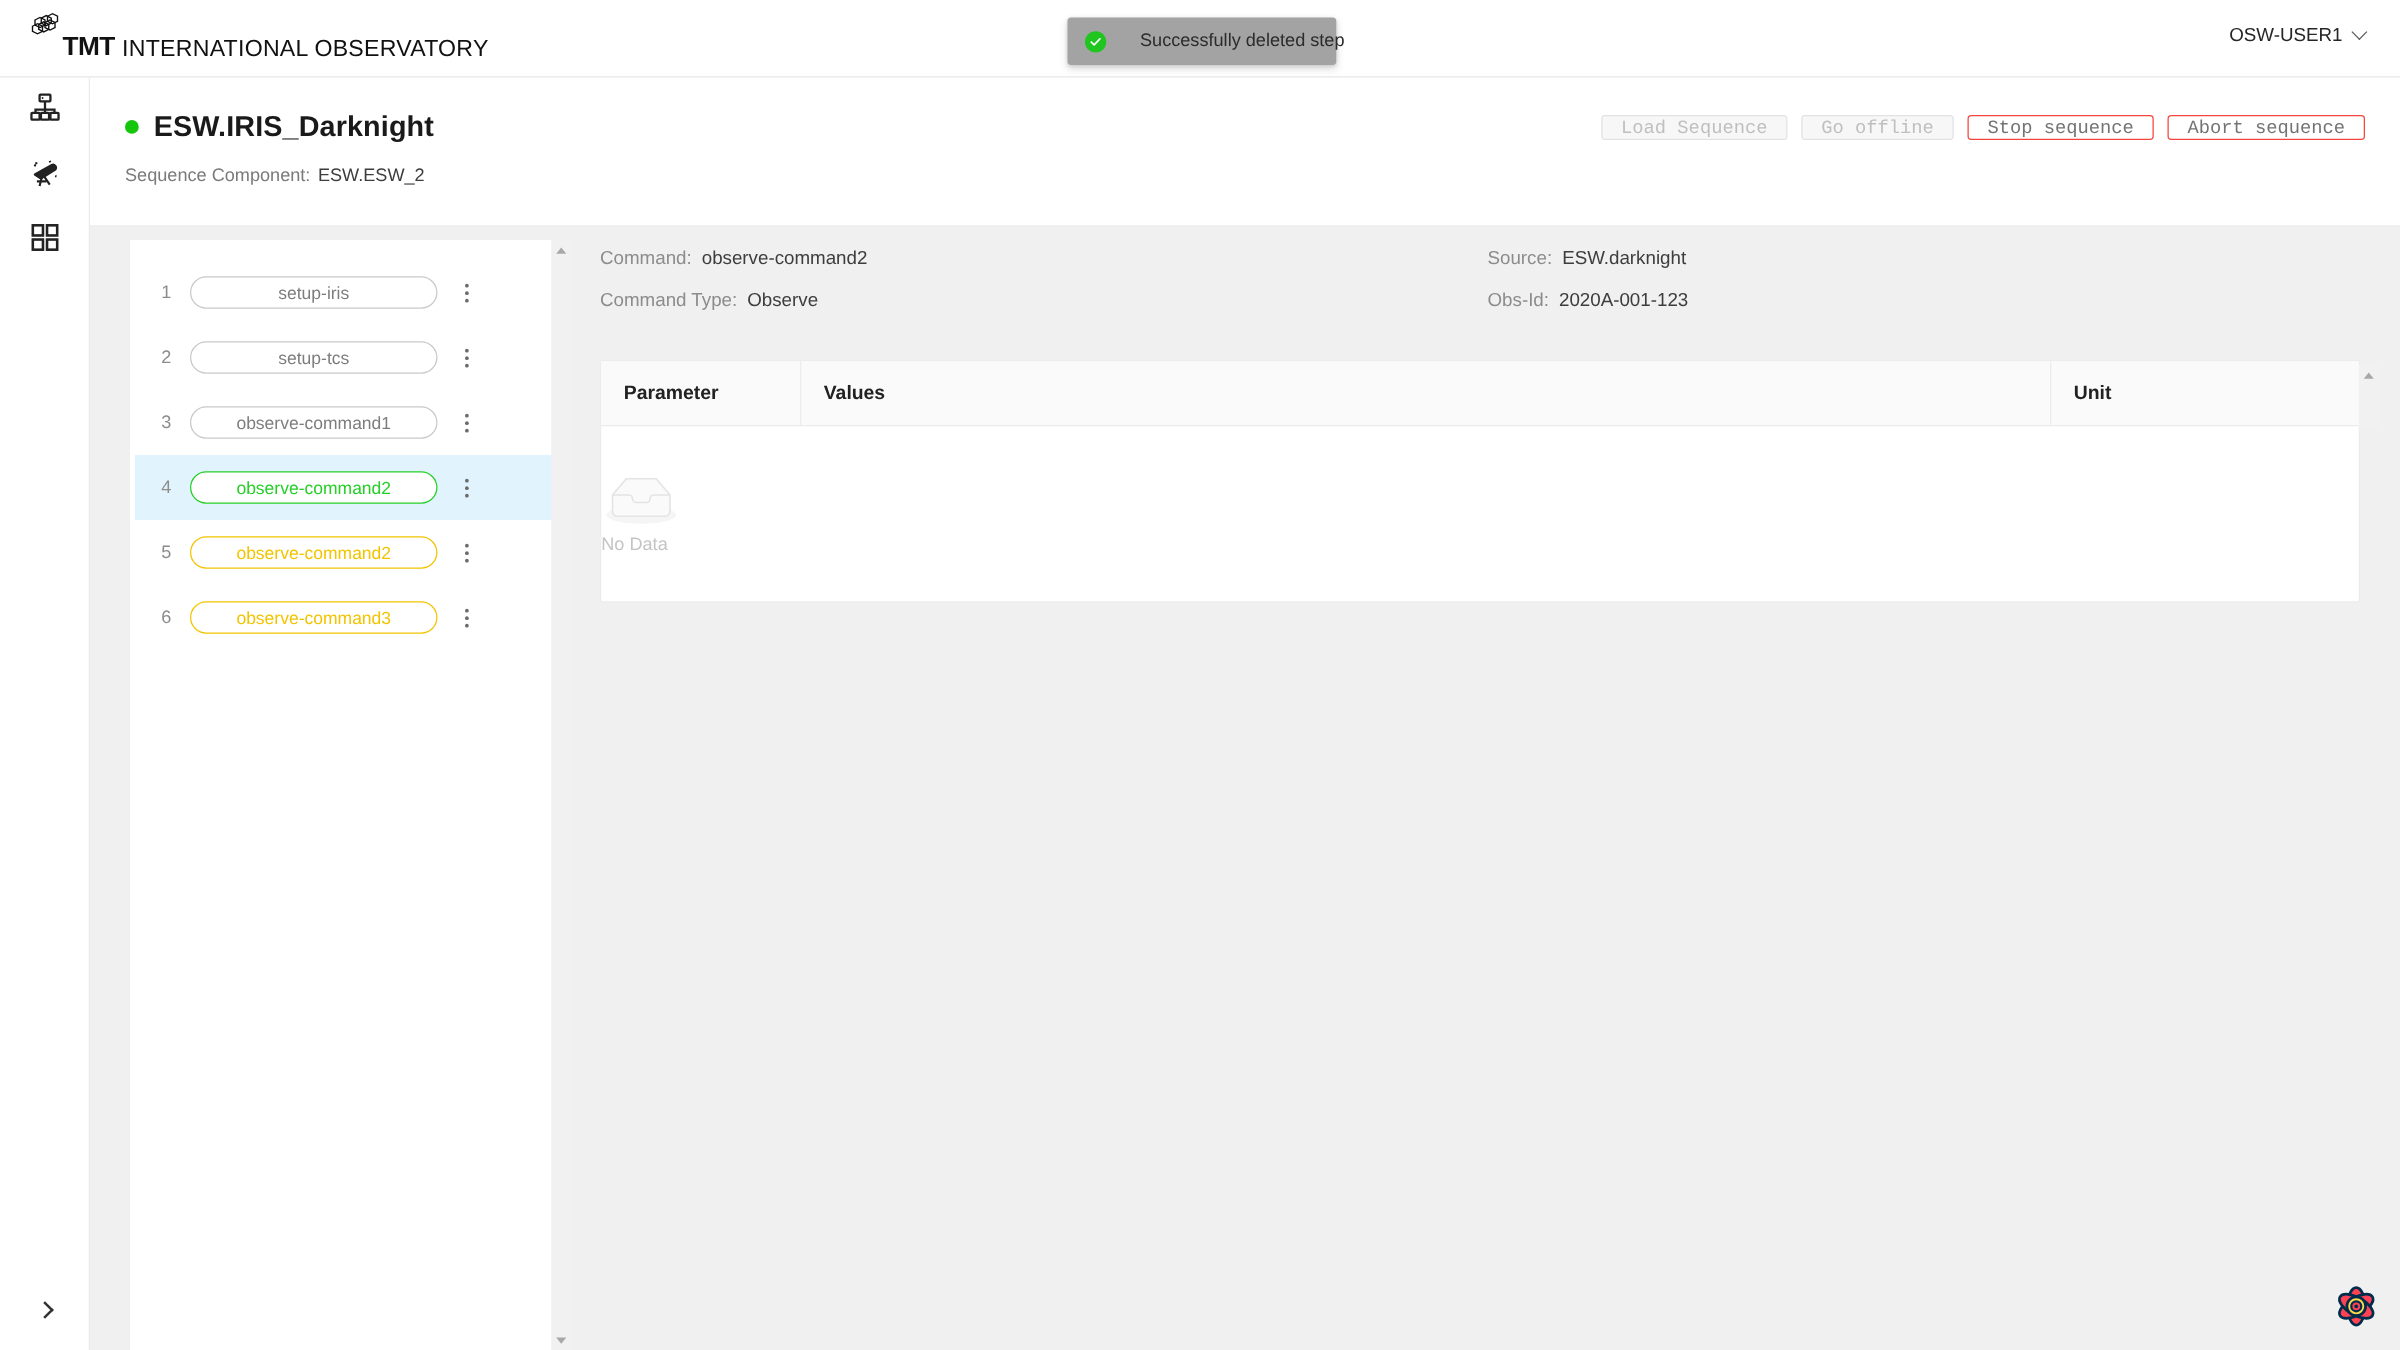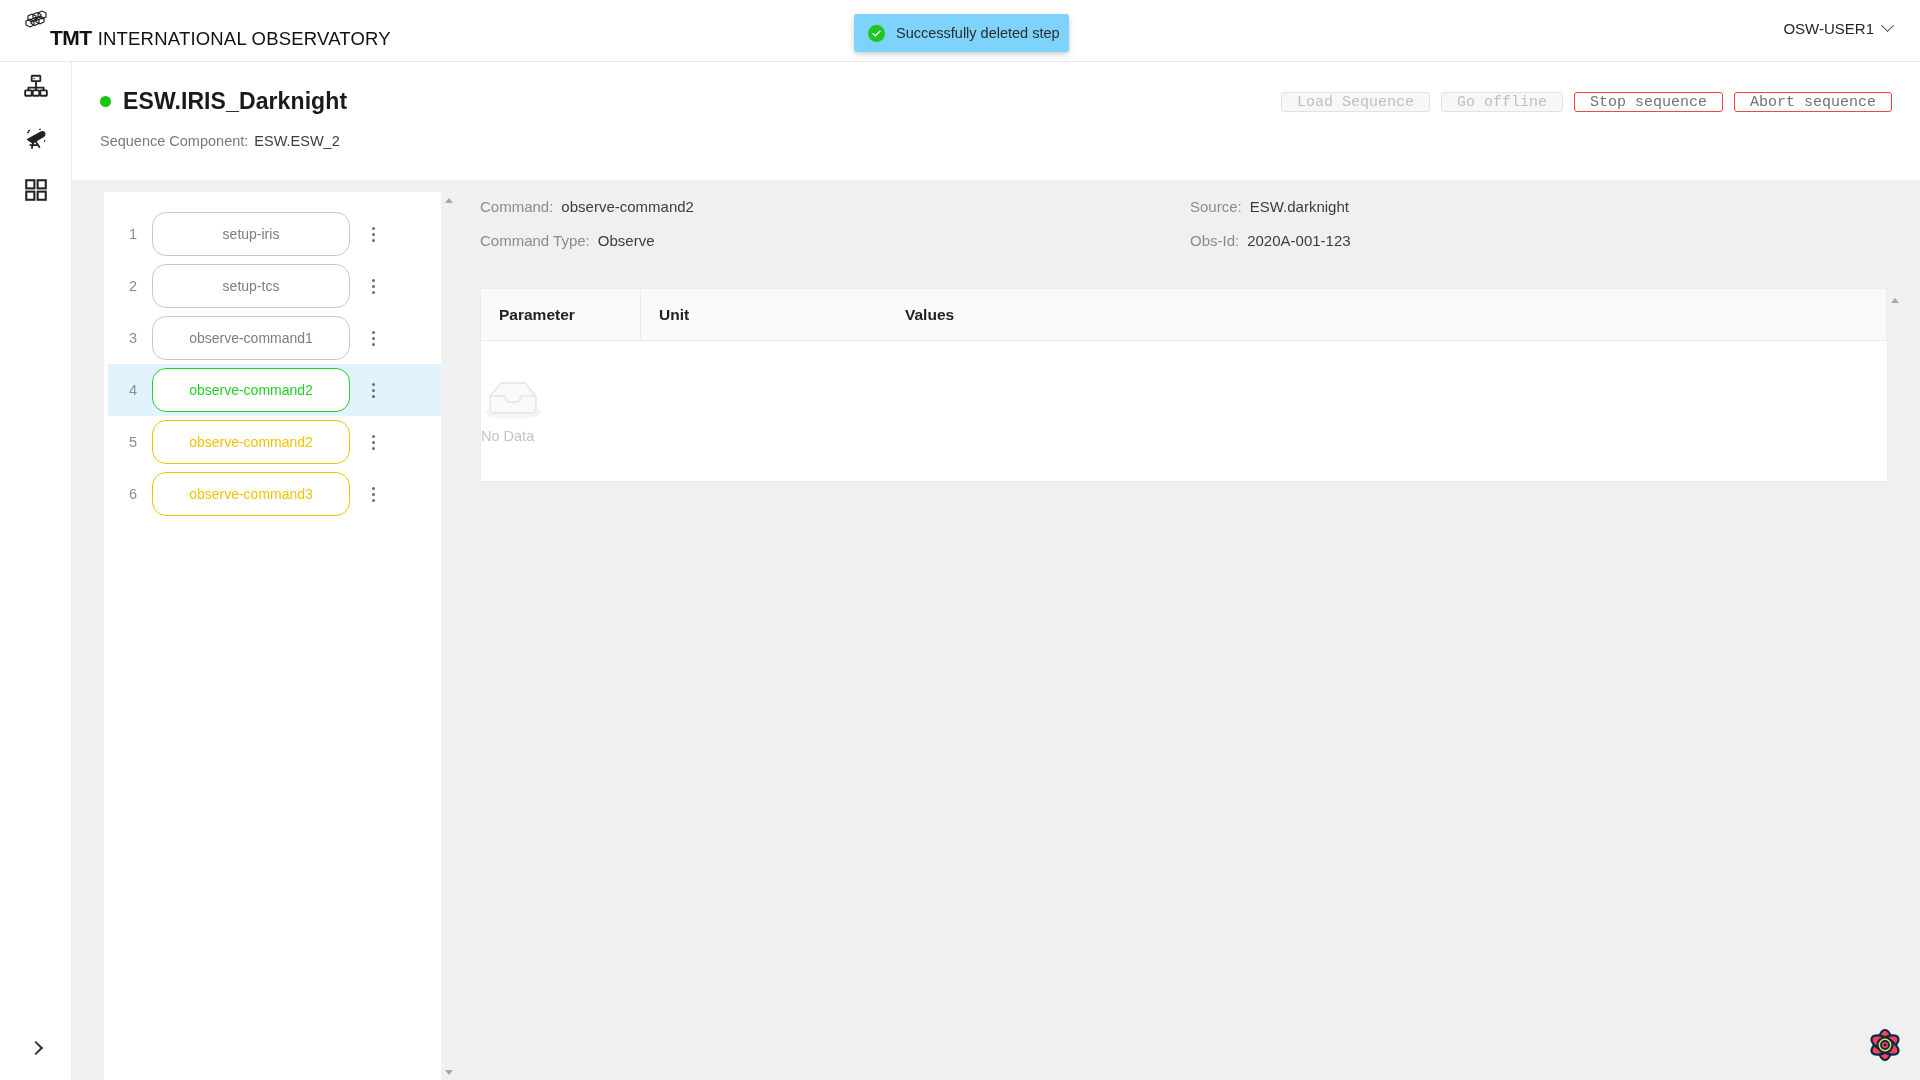--- a/index.html
+++ b/index.html
@@ -36,23 +36,23 @@
   }
   .chev-d {
     width: 9px; height: 9px; border-right: 1.6px solid #555;
     border-bottom: 1.6px solid #555; transform: rotate(45deg) translate(-2px,-2px);
   }
 
   
   .toast {
     position: absolute; top: 14px; left: 854px;
     width: 215px; height: 38px;
-    background: #7dd3fc; border-radius: 3px;
+    background: #a3a3a3; border-radius: 3px;
     box-shadow: 0 3px 7px rgba(0,0,0,.13), 0 1px 3px rgba(0,0,0,.10);
-    display: flex; align-items: center; padding: 0 14px; gap: 11px;
+    display: flex; align-items: center; padding: 0 14px; gap: 27px;
     z-index: 60;
   }
   .toast-icon {
     width: 17px; height: 17px; border-radius: 50%; background: #20c520;
     display: flex; align-items: center; justify-content: center; flex: none;
   }
   .toast-icon svg { width: 11px; height: 11px; }
   .toast-msg { font-size: 14.5px; color: #2b2b2b; white-space: nowrap; }
 
   
@@ -142,21 +142,21 @@
     height: 52px; display: flex; align-items: center;
     position: relative; padding-left: 12px;
   }
   .step-row.active { background: #e1f4fd; }
   .step-row.active::after {
     content: ""; position: absolute; right: 0; top: 0;
     width: 4px; height: 100%; background: #3f51f5;
   }
   .step-num { width: 26px; font-size: 14.5px; color: #8c8c8c; text-align: center; }
   .step-pill {
-    width: 198px; height: 44px; border-radius: 14px;
+    width: 198px; height: 26px; border-radius: 14px;
     border: 1px solid #c9c9c9; color: #7d7d7d;
     display: flex; align-items: center; justify-content: center;
     font-size: 14px; margin-left: 6px; background: #fff; cursor: pointer;
   }
   .step-pill.done { border-color: #c9c9c9; color: #7d7d7d; }
   .step-pill.running { border-color: #25cf26; color: #25cf26; }
   .step-pill.pending { border-color: #f2c400; color: #f2c400; }
   .kebab {
     width: 26px; height: 30px; margin-left: 10px; cursor: pointer;
     display: flex; flex-direction: column; align-items: center;
@@ -384,22 +384,22 @@
       <span>Source:</span><span class="val">ESW.darknight</span>
     </div>
     <div class="meta-item m-obs">
       <span>Obs-Id:</span><span class="val">2020A-001-123</span>
     </div>
   </div>
 
   <div class="table-wrap">
     <div class="thead">
       <div class="th c1">Parameter</div>
+      <div class="th c2">Values</div>
       <div class="th c3">Unit</div>
-      <div class="th c2">Values</div>
     </div>
     <div class="tbody">
       <span class="nodata-ico">
         <svg width="64" height="41" viewBox="0 0 64 41">
           <ellipse cx="32" cy="33" rx="28" ry="7" fill="#f5f5f5"></ellipse>
           <path d="M9 17 L20 4 h24 l11 13 v13 a4 4 0 0 1-4 4 H13 a4 4 0 0 1-4-4 Z" fill="#fafafa" stroke="#e4e4e4" stroke-width="1.3" stroke-linejoin="round"></path>
           <path d="M9 17 h13 a3 3 0 0 1 3 3 a3 3 0 0 0 3 3 h8 a3 3 0 0 0 3-3 a3 3 0 0 1 3-3 h13" fill="none" stroke="#e4e4e4" stroke-width="1.3" stroke-linejoin="round"></path>
         </svg>
       </span>
       <span class="nodata-txt">No Data</span>

